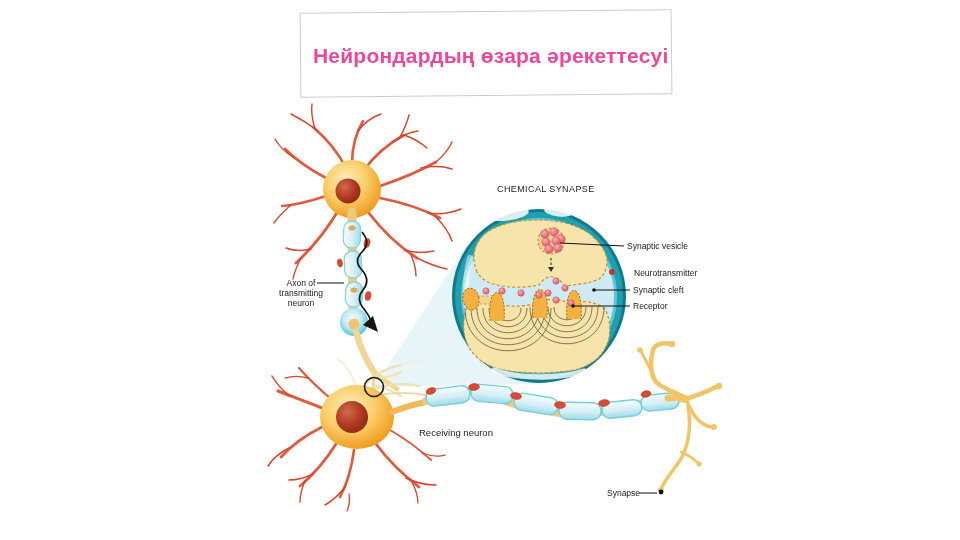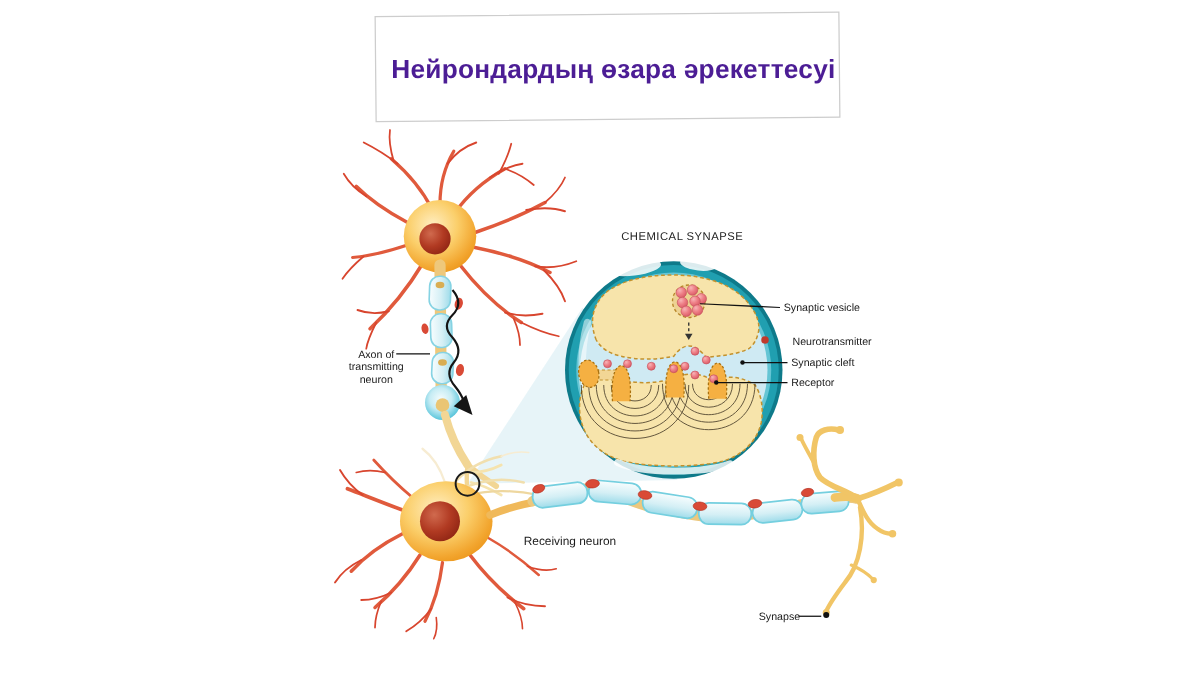--- a/index.html
+++ b/index.html
@@ -1,21 +1,21 @@
 <!DOCTYPE html>
 <html><head>
 <meta charset="utf-8">
 <style>
   html,body{margin:0;padding:0;background:#ffffff;}
   .slide{position:relative;width:960px;height:540px;background:#ffffff;overflow:hidden;
          font-family:"Liberation Sans",sans-serif;}
   .title-box{position:absolute;left:300px;top:11px;width:370px;height:83px;
              border:1px solid #cdcdcd;background:#ffffff;transform:rotate(-0.55deg);}
   .title-text{position:absolute;left:313px;top:44px;margin:0;
-              font:700 21px "Liberation Sans",sans-serif;color:#4c1d95;letter-spacing:.2px;}
+              font:700 21px "Liberation Sans",sans-serif;color:#ec4899;letter-spacing:.2px;}
   svg{position:absolute;left:0;top:0;}
   .lbl{font:8.5px "Liberation Sans",sans-serif;fill:#1a1a1a;}
   .lbl-m{font:9.5px "Liberation Sans",sans-serif;fill:#1a1a1a;}
   .lbl-c{font:9px "Liberation Sans",sans-serif;fill:#222;letter-spacing:.4px;}
 </style>
 </head>
 <body>
 
 <div class="slide">
 

